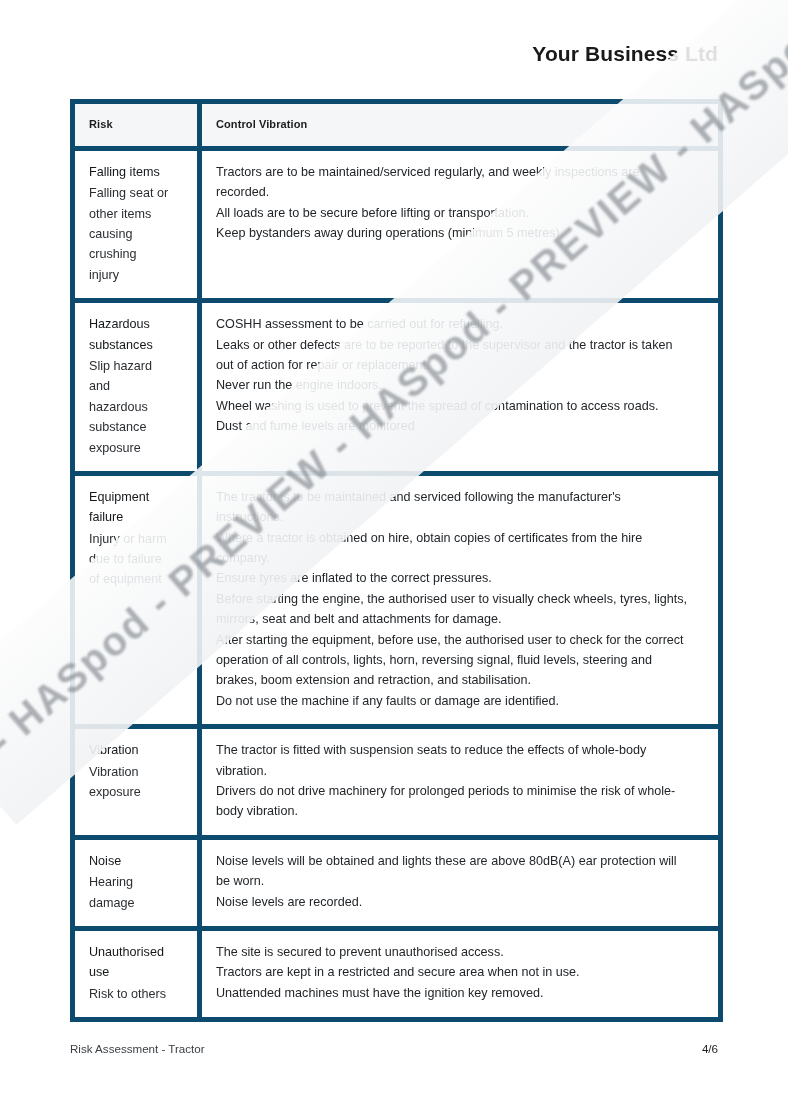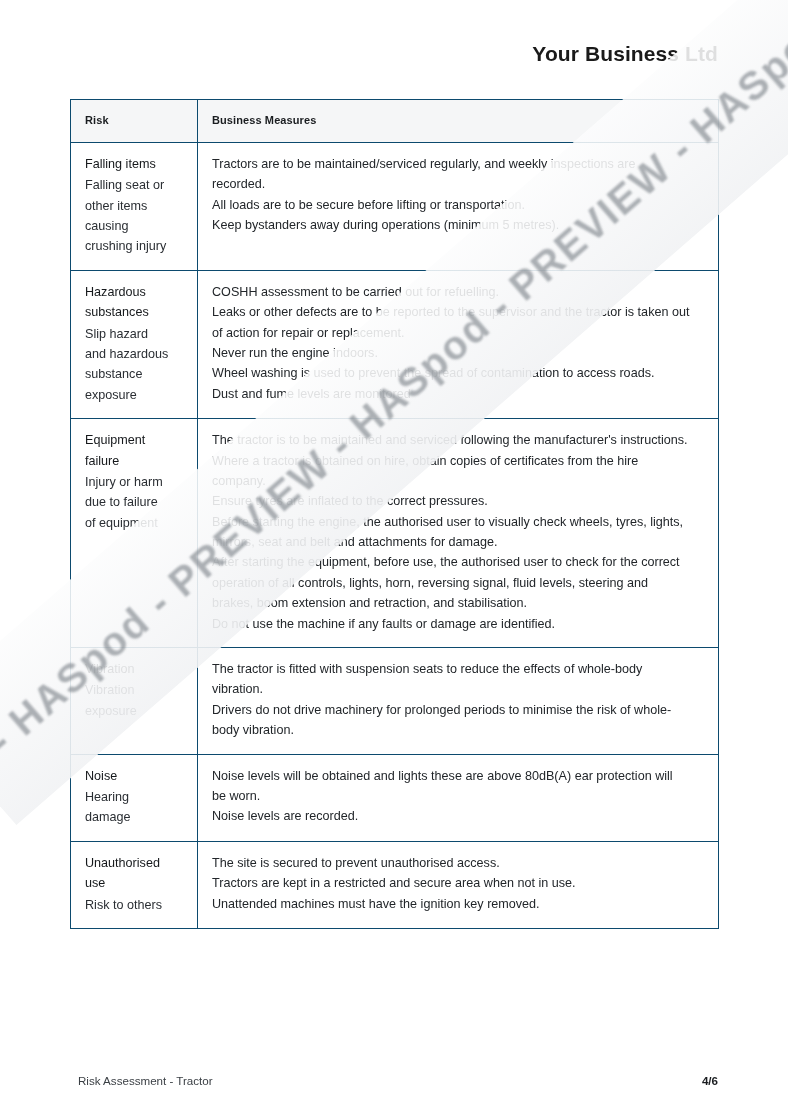--- a/index.html
+++ b/index.html
@@ -27,21 +27,21 @@
   table.risk-table {
     position: absolute;
     top: 99px;
     left: 70px;
     width: 648px;
     border-collapse: collapse;
     table-layout: fixed;
   }
   table.risk-table th,
   table.risk-table td {
-    border: 1px solid #0c4a6e;
+    border: 5px solid #0c4a6e;
     vertical-align: top;
     padding: 11px 28px 13px 14px;
     font-size: 12.6px;
     line-height: 1.62;
     color: #22262a;
   }
   table.risk-table thead th {
     background: #f5f6f7;
     font-size: 11px;
     font-weight: bold;
@@ -61,33 +61,32 @@
   }
   .risk-desc {
     display: block;
     color: #2a2e33;
   }
   .measure-line {
     display: block;
   }
   .footer {
     position: absolute;
-    left: 78px;
+    left: 70px;
     right: 70px;
     top: 1042px;
     display: flex;
     justify-content: space-between;
     align-items: baseline;
     font-size: 11.6px;
     color: #3a3f44;
   }
   .footer-page {
-    font-weight: bold;
+    font-weight: normal;
     color: #1a1d20;
-    margin-top: 32px;
   }
   
   .watermark {
     position: absolute;
     left: -180px;
     top: 300px;
     width: 1200px;
     height: 150px;
     transform: rotate(-41deg);
     transform-origin: center center;
@@ -122,21 +121,21 @@
   <div class="company-title">Your Business Ltd</div>
 
   <table class="risk-table">
     <colgroup>
       <col class="col-risk">
       <col class="col-measures">
     </colgroup>
     <thead>
       <tr>
         <th>Risk</th>
-        <th>Business Measures</th>
+        <th>Control Vibration</th>
       </tr>
     </thead>
     <tbody>
       <tr>
         <td>
           <span class="risk-name">Falling items</span>
           <span class="risk-desc">Falling seat or other items causing crushing injury</span>
         </td>
         <td>
           <span class="measure-line">Tractors are to be maintained/serviced regularly, and weekly inspections are recorded.</span>

